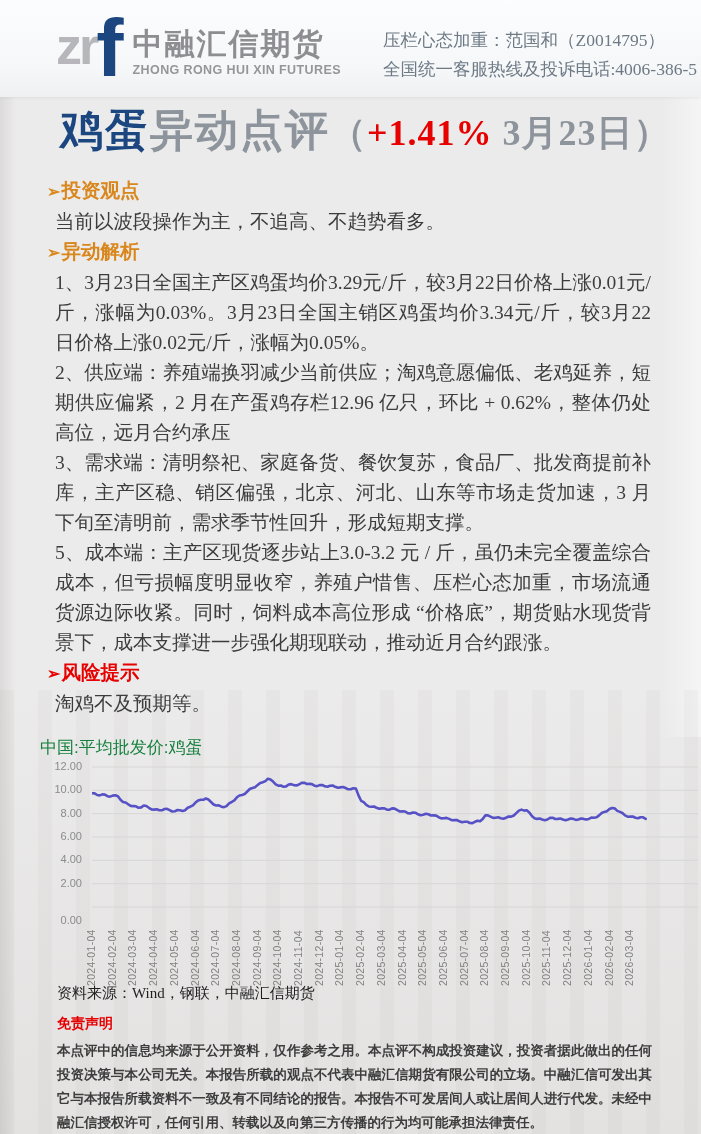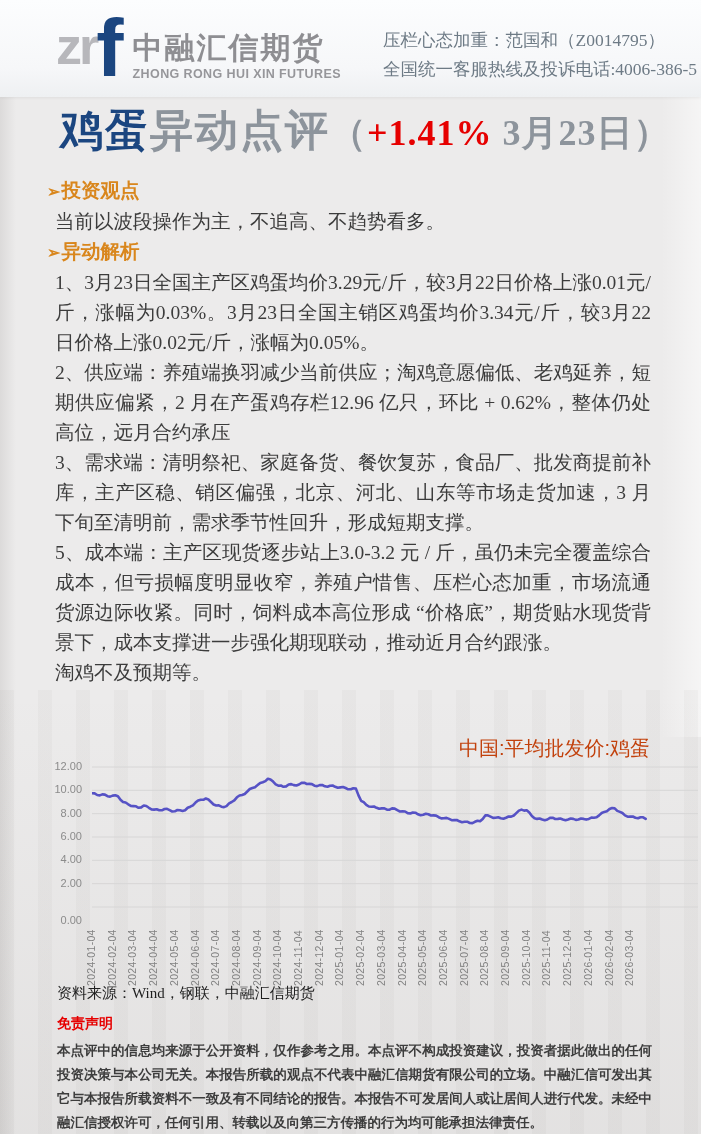--- a/index.html
+++ b/index.html
@@ -14,21 +14,21 @@
   .bg-strip-right{position:absolute;right:0;top:97px;width:40px;height:640px;
     background:linear-gradient(270deg,rgba(255,255,255,.5),rgba(255,255,255,0));}
   .bg-bottom{position:absolute;left:0;top:690px;width:701px;height:444px;
     background:
       repeating-linear-gradient(90deg,rgba(110,104,98,.045) 0 14px,rgba(110,104,98,0) 14px 38px),
       linear-gradient(180deg,rgba(110,104,98,0),rgba(110,104,98,.07));}
   
   .header{position:absolute;left:0;top:0;width:701px;height:97px;
     background:linear-gradient(180deg,#fcfdfe 0%,#f6f7f9 70%,#eef0f2 100%);
     box-shadow:0 1px 3px rgba(0,0,0,.06);}
-  .logo{position:absolute;left:56px;top:10px;display:flex;align-items:center;}
+  .logo{position:absolute;left:56px;top:10px;display:flex;align-items:flex-start;}
   .logo-mark{display:flex;align-items:flex-start;
     font-family:"Liberation Sans","DejaVu Sans",sans-serif;font-weight:bold;}
   .logo-zr{font-size:52px;line-height:72px;color:#b7b7bb;letter-spacing:-3px;}
   .logo-f{font-size:82px;line-height:76px;color:var(--brand-navy,#174a85);margin-left:0px;}
   .logo-text{margin:16px 0 0 9px;font-family:"Liberation Sans","DejaVu Sans",sans-serif;}
   .logo-cn{font-size:30px;font-weight:bold;color:#8e8e92;letter-spacing:2px;line-height:36px;}
   .logo-en{font-size:12.5px;font-weight:bold;color:#96969a;letter-spacing:.4px;line-height:16px;}
   .contact{position:absolute;left:383px;top:26px;font-size:17.5px;line-height:29px;
     color:#6d7a85;white-space:nowrap;}
   
@@ -41,21 +41,21 @@
   .content{position:absolute;left:55px;top:176px;width:596px;
     font-size:19.5px;line-height:30px;color:#3c3c3c;text-align:justify;}
   .content p{margin:0;}
   .sec-h{font-weight:bold;font-size:19.5px;margin-left:-8px;}
   .sec-h .marker{font-size:16px;margin-right:1px;}
   .sec-h.orange{color:var(--accent-orange,#d9861c);}
   .sec-h.red{color:var(--accent-red,#e60000);}
   
   .chart{position:absolute;left:40px;top:737px;width:660px;
     font-family:"Liberation Sans","DejaVu Sans",sans-serif;}
-  .chart-title{width:610px;text-align:right;font-size:20px;color:#c2410c;line-height:22px;}
+  .chart-title{width:610px;text-align:left;font-size:17px;color:#15803d;line-height:22px;}
   .chart-area{position:relative;margin-top:7px;height:230px;}
   .y-labels{position:absolute;left:0;top:0;width:46px;height:142px;}
   .ytick{position:absolute;right:4px;font-size:11px;color:#8b8b8b;}
   .plot{position:absolute;left:52px;top:0;}
   .x-labels{position:absolute;left:52px;top:146px;width:606px;height:80px;}
   .xtick{position:absolute;top:0;width:14px;height:74px;
     writing-mode:vertical-rl;transform:rotate(180deg);
     font-size:10.5px;color:#828282;letter-spacing:.3px;white-space:nowrap;}
   
   .source{position:absolute;left:57px;top:984px;font-size:15px;color:#1e1e1e;}
@@ -97,20 +97,21 @@
     <p>当前以波段操作为主，不追高、不趋势看多。</p>
 
     <div class="sec-h orange"><span class="marker">➢</span><span>异动解析</span></div>
     <div id="analysis-paragraphs">
         <p>1、3月23日全国主产区鸡蛋均价3.29元/斤，较3月22日价格上涨0.01元/斤，涨幅为0.03%。3月23日全国主销区鸡蛋均价3.34元/斤，较3月22日价格上涨0.02元/斤，涨幅为0.05%。</p>
         <p>2、供应端：养殖端换羽减少当前供应；淘鸡意愿偏低、老鸡延养，短期供应偏紧，2 月在产蛋鸡存栏12.96 亿只，环比 + 0.62%，整体仍处高位，远月合约承压</p>
         <p>3、需求端：清明祭祀、家庭备货、餐饮复苏，食品厂、批发商提前补库，主产区稳、销区偏强，北京、河北、山东等市场走货加速，3 月下旬至清明前，需求季节性回升，形成短期支撑。</p>
         <p>5、成本端：主产区现货逐步站上3.0-3.2 元 / 斤，虽仍未完全覆盖综合成本，但亏损幅度明显收窄，养殖户惜售、压栏心态加重，市场流通货源边际收紧。同时，饲料成本高位形成 “价格底”，期货贴水现货背景下，成本支撑进一步强化期现联动，推动近月合约跟涨。</p>
       </div>
 
+    <div class="sec-h red"><span class="marker">➢</span><span>风险提示</span></div>
     <p>淘鸡不及预期等。</p>
   </div>
 
   <div class="chart">
     <div class="chart-title">中国:平均批发价:鸡蛋</div>
     <div class="chart-area">
       <div class="y-labels" id="y-labels">
           <div class="ytick" style="top: -6px;">12.00</div>
           <div class="ytick" style="top: 17.3333px;">10.00</div>
           <div class="ytick" style="top: 40.6667px;">8.00</div>

